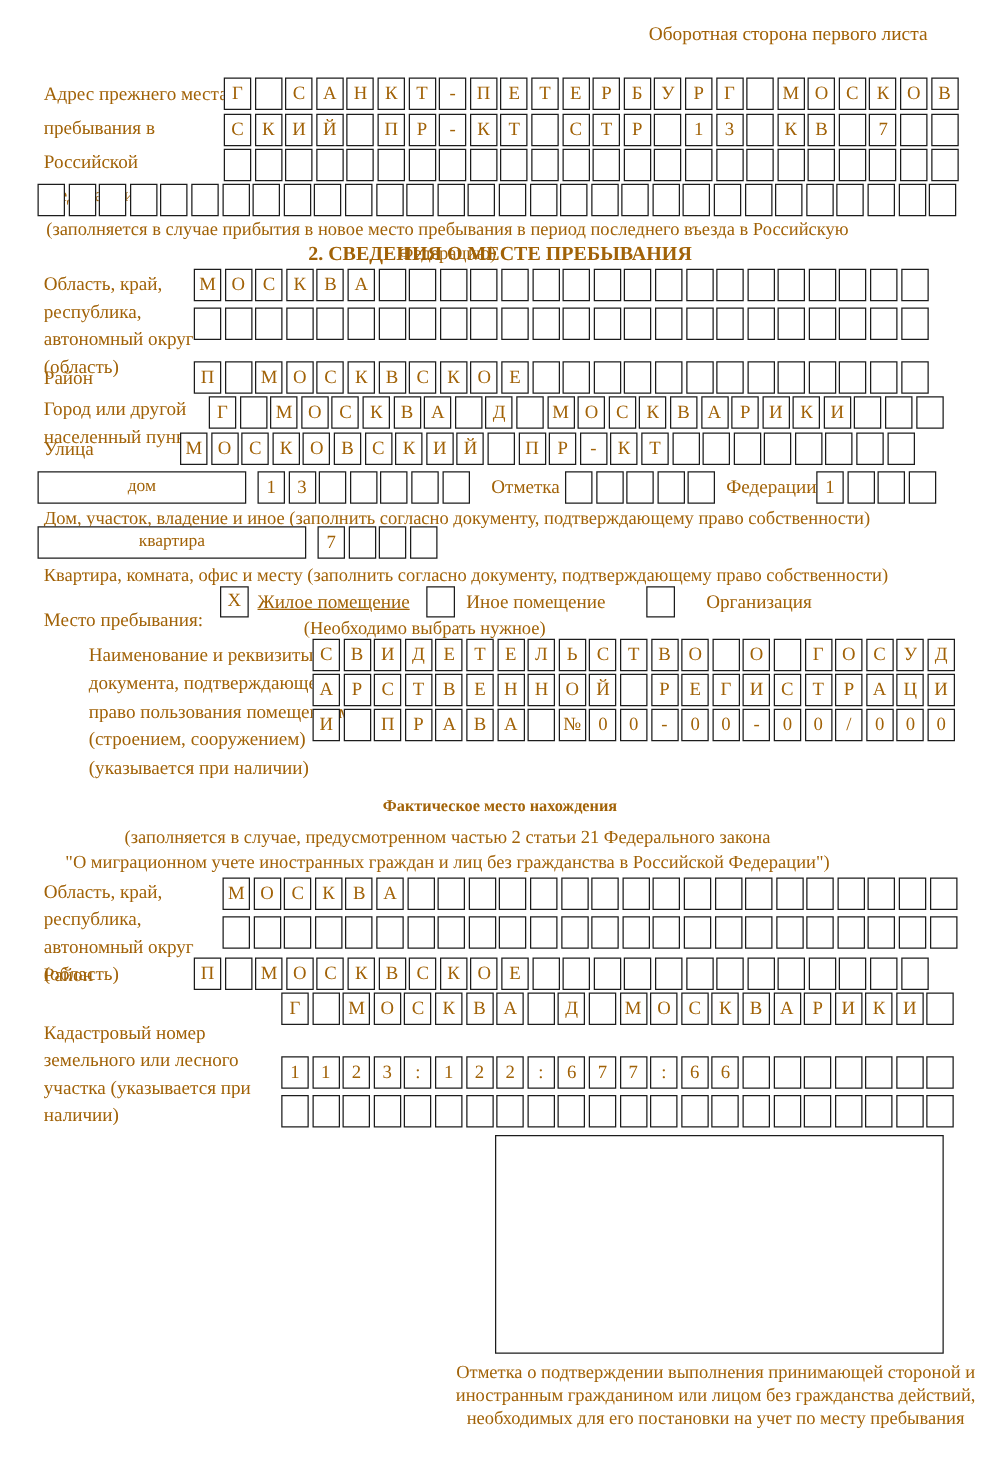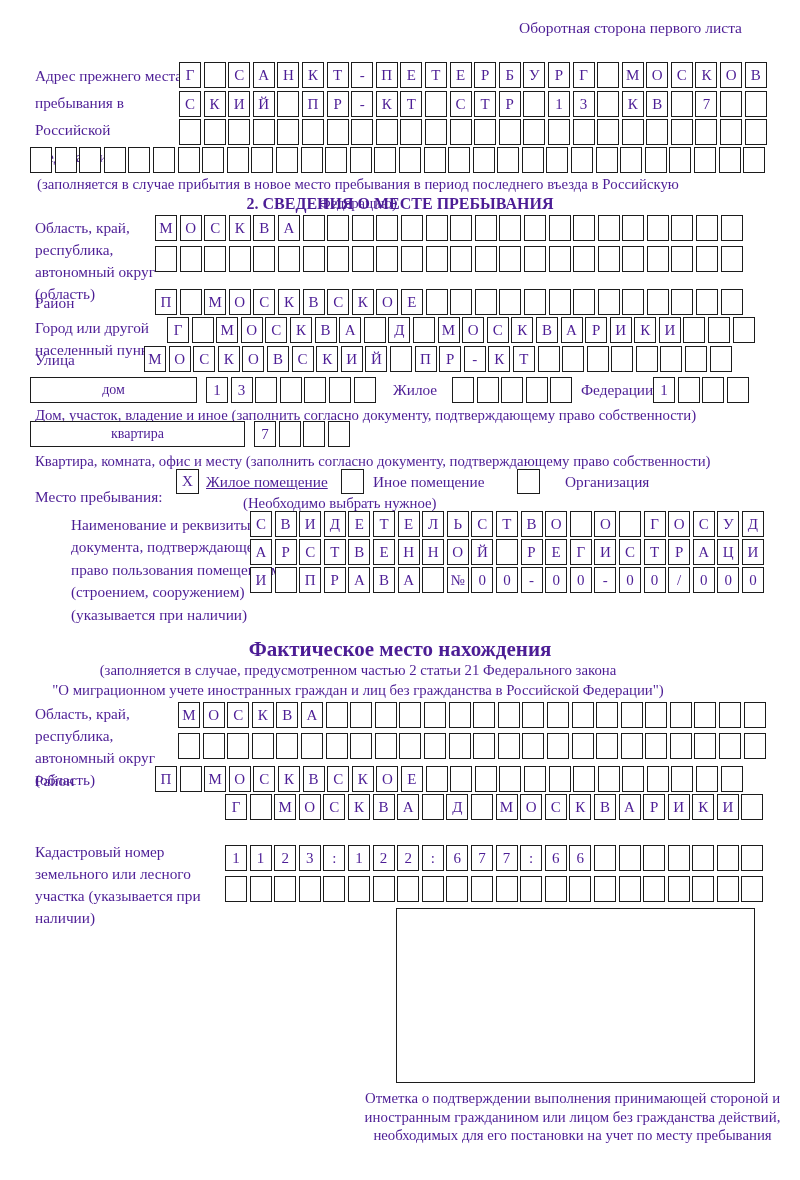--- a/index.html
+++ b/index.html
@@ -1,18 +1,18 @@
 <!DOCTYPE html>
 <html><head>
 <meta charset="utf-8">
 <style>
   html,body{margin:0;padding:0;background:#fff;}
   #page{
     position:relative;width:800px;height:1180px;background:#ffffff;
-    font-family:"Liberation Serif","DejaVu Serif",serif;color:#4c1d95;overflow:hidden;
+    font-family:"Liberation Serif","DejaVu Serif",serif;color:#a16207;overflow:hidden;
   }
   .lbl{position:absolute;font-size:15.3px;line-height:22px;}
   .boxrow{position:absolute;display:flex;gap:2.6px;}
   .cbox{
     width:22px;height:26px;box-sizing:border-box;border:1.7px solid #1c1c1c;
     display:flex;align-items:center;justify-content:center;
     font-size:15px;line-height:1;background:#fff;flex:0 0 auto;
   }
   .fieldrect{
     position:absolute;height:26px;box-sizing:border-box;border:1.7px solid #1c1c1c;
@@ -293,21 +293,21 @@
   <div class="fieldrect" style="left:30px;top:377px;width:167px;">дом</div>
   <div class="boxrow" style="left:206px;top:377px;">
       <span class="cbox">1</span>
       <span class="cbox">3</span>
       <span class="cbox"></span>
       <span class="cbox"></span>
       <span class="cbox"></span>
       <span class="cbox"></span>
       <span class="cbox"></span>
     </div>
-  <div class="inline-lbl" style="left:393px;top:377px;">Жилое</div>
+  <div class="inline-lbl" style="left:393px;top:377px;">Отметка</div>
   <div class="boxrow" style="left:452px;top:377px;">
       <span class="cbox"></span>
       <span class="cbox"></span>
       <span class="cbox"></span>
       <span class="cbox"></span>
       <span class="cbox"></span>
     </div>
   <div class="inline-lbl" style="left:581px;top:377px;">Федерации</div>
   <div class="boxrow" style="left:653px;top:377px;">
       <span class="cbox">1</span>
@@ -402,21 +402,21 @@
       <span class="cbox">0</span>
       <span class="cbox">-</span>
       <span class="cbox">0</span>
       <span class="cbox">0</span>
       <span class="cbox">/</span>
       <span class="cbox">0</span>
       <span class="cbox">0</span>
       <span class="cbox">0</span>
     </div>
 
-  <div class="sec-title" style="top:637px;font-size:21px;">Фактическое место нахождения</div>
+  <div class="sec-title" style="top:637px;font-size:13px;">Фактическое место нахождения</div>
   <div class="caption center" style="top:661px;">(заполняется в случае, предусмотренном частью 2 статьи 21 Федерального закона</div>
   <div class="caption center" style="top:681px;">"О миграционном учете иностранных граждан и лиц без гражданства в Российской Федерации")</div>
 
   <div class="lbl" style="left:35px;top:703px;width:150px;">Область, край, республика, автономный округ (область)</div>
   <div class="boxrow" style="left:178px;top:702px;">
       <span class="cbox">М</span>
       <span class="cbox">О</span>
       <span class="cbox">С</span>
       <span class="cbox">К</span>
       <span class="cbox">В</span>
@@ -513,21 +513,21 @@
       <span class="cbox">К</span>
       <span class="cbox">В</span>
       <span class="cbox">А</span>
       <span class="cbox">Р</span>
       <span class="cbox">И</span>
       <span class="cbox">К</span>
       <span class="cbox">И</span>
       <span class="cbox"></span>
     </div>
 
-  <div class="lbl" style="left:35px;top:841px;width:178px;">Кадастровый номер земельного или лесного участка (указывается при наличии)</div>
+  <div class="lbl" style="left:35px;top:816px;width:178px;">Кадастровый номер земельного или лесного участка (указывается при наличии)</div>
   <div class="boxrow" style="left:225px;top:845px;">
       <span class="cbox">1</span>
       <span class="cbox">1</span>
       <span class="cbox">2</span>
       <span class="cbox">3</span>
       <span class="cbox">:</span>
       <span class="cbox">1</span>
       <span class="cbox">2</span>
       <span class="cbox">2</span>
       <span class="cbox">:</span>

